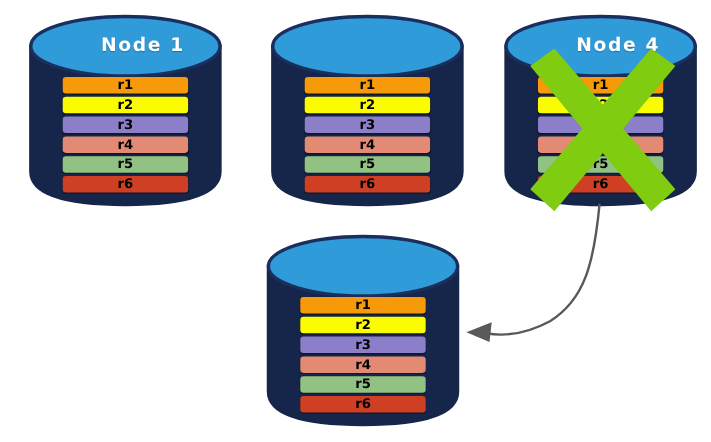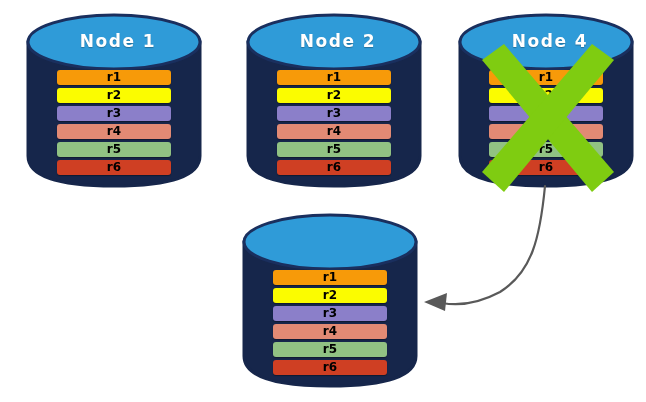--- a/index.html
+++ b/index.html
@@ -29,21 +29,21 @@
 
   .node-svg {
     position: absolute;
     left: 0;
     top: 0;
     overflow: visible;
   }
 
   .node-title {
     position: absolute;
-    left: 4px;
+    left: 16px;
     width: 100%;
     text-align: center;
     color: #ffffff;
     font-weight: bold;
     font-size: 17px;
     letter-spacing: 1.5px;
     text-shadow: 0 1px 1px rgba(0,0,0,0.28);
     pointer-events: none;
   }
 
@@ -120,21 +120,20 @@
         <span class="row-label">r6</span>
       </div>
     </div>
   </div>
 
   <div class="node" style="left:244px; top:8px; width:180px; height:182px;">
     <svg class="node-svg" width="180" height="182" viewBox="0 0 180 182">
       <path d="M4,34 L4,148 Q4,178 90,178 Q176,178 176,148 L176,34 Z" fill="#16264b" stroke="#16264b" stroke-width="3"></path>
       <ellipse cx="90" cy="34" rx="86" ry="27" fill="#2f9bd8" stroke="#1a2f5e" stroke-width="3"></ellipse>
     </svg>
-    <div class="node-title" style="top:23px;">Node  2</div>
     <div class="rows" style="top:62px; padding:0 33px;">
       <div class="row" style="background:#f79a09;">
         <span class="row-label">r1</span>
       </div>
       <div class="row" style="background:#fbfc00;">
         <span class="row-label">r2</span>
       </div>
       <div class="row" style="background:#8b7fc9;">
         <span class="row-label">r3</span>
       </div>

